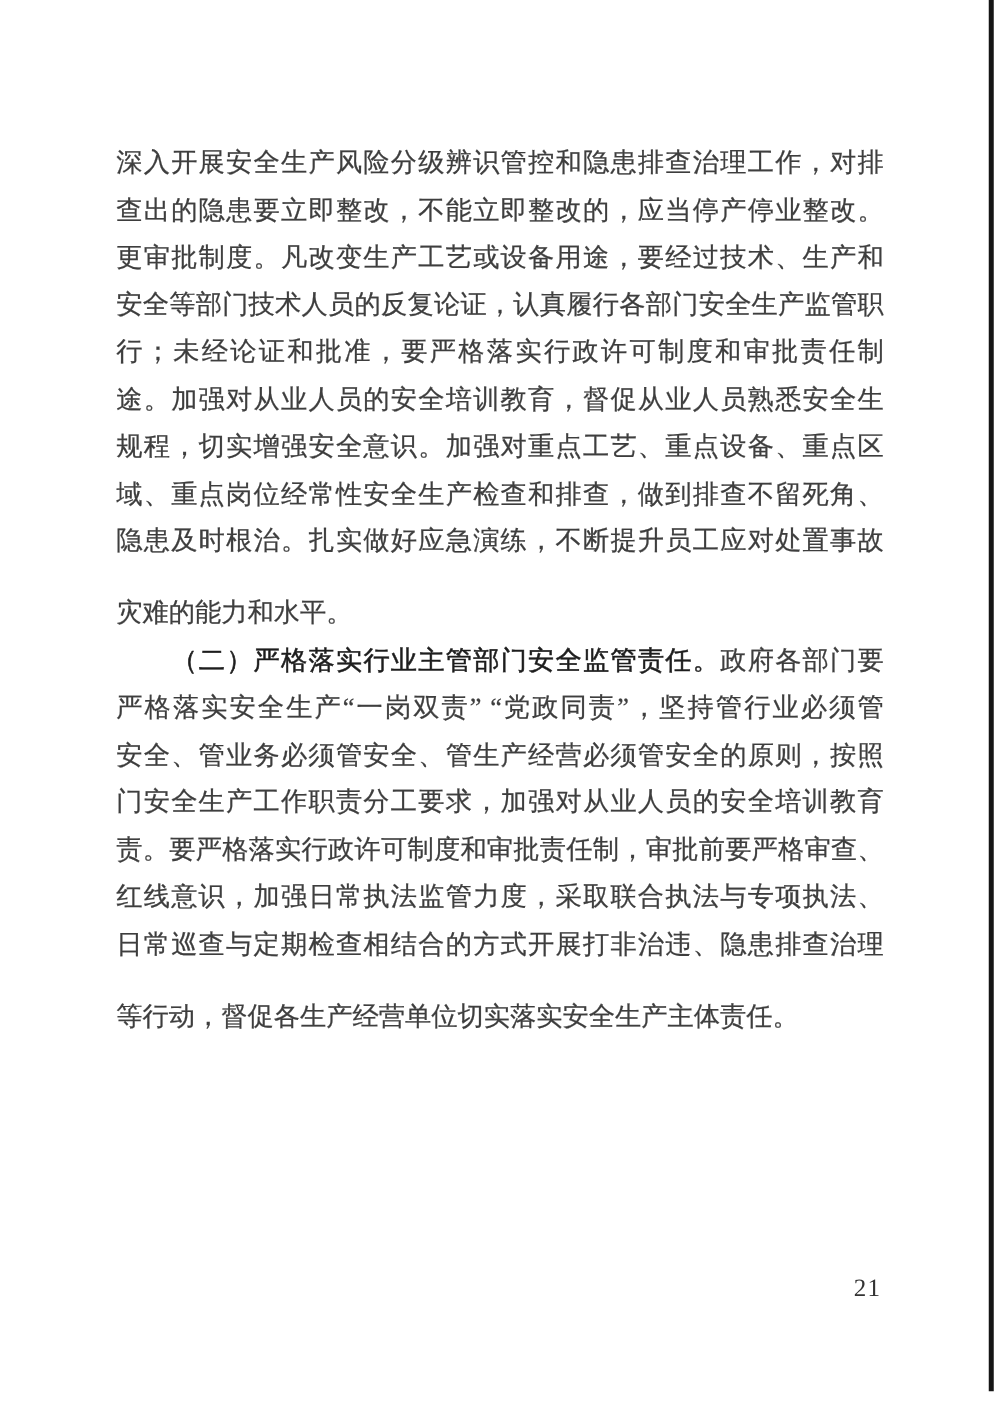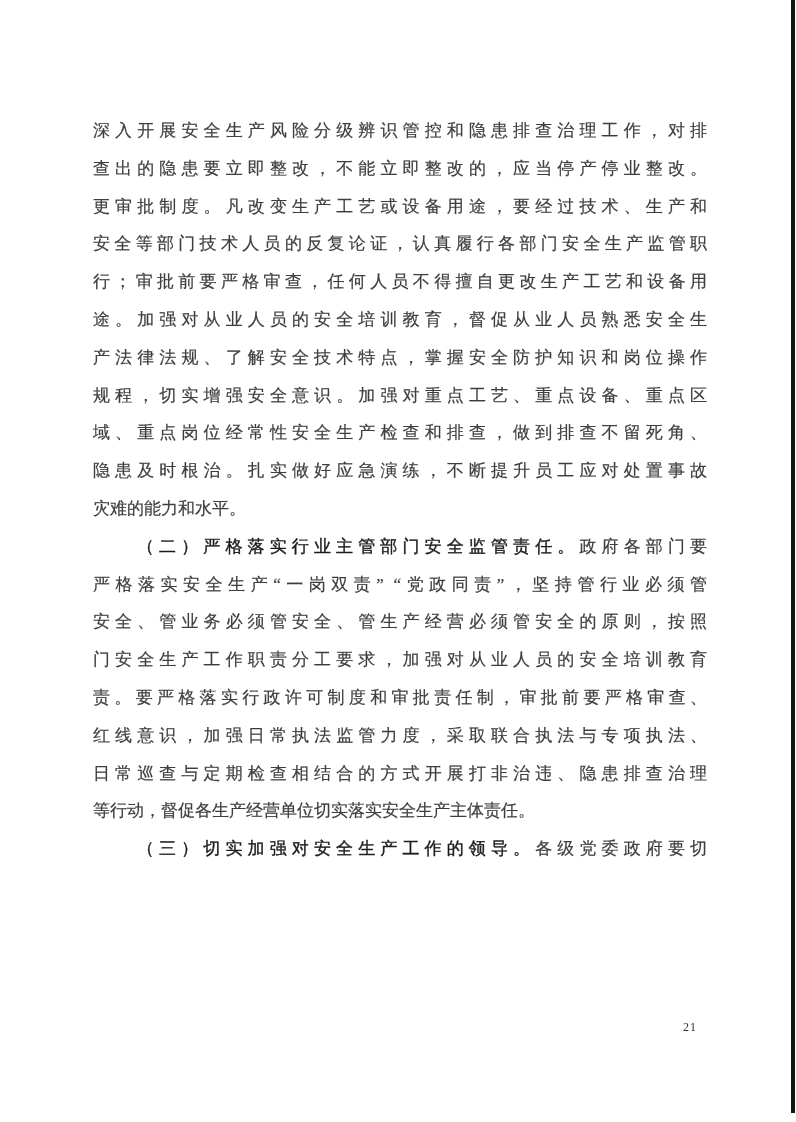--- a/index.html
+++ b/index.html
@@ -27,71 +27,70 @@
     left: 791px; top: 0;
     width: 4px; height: 1113px;
     background: var(--edge-line-color);
   }
   .text-block {
     position: absolute;
     left: 93px; top: 112px;
     width: 614px;
   }
   .line {
-    font-size: 17px;
+    font-size: 21px;
     line-height: 37.8px;
     height: 37.8px;
     overflow: hidden;
     color: var(--text-color);
     text-align: justify;
     text-align-last: justify;
     -webkit-text-stroke: 0.2px var(--text-color);
   }
   .line.last {
     text-align-last: left;
+    margin-top: 20px;
   }
   .line.indent {
     padding-left: 44px;
   }
   .line .bold {
     font-weight: 400;
     color: var(--heading-color);
     -webkit-text-stroke: 0.4px var(--heading-color);
   }
   .page-number {
     position: absolute;
     left: 683px; top: 1020px;
-    font-size: 12px;
+    font-size: 20px;
     letter-spacing: 1px;
     color: #333333;
     font-family: "Liberation Serif", "DejaVu Serif", serif;
     text-align: center;
   }
 </style>
 </head>
 <body>
 
 <div class="page">
   <div class="text-block">
       <div class="line">深入开展安全生产风险分级辨识管控和隐患排查治理工作，对排</div>
       <div class="line">查出的隐患要立即整改，不能立即整改的，应当停产停业整改。</div>
       <div class="line">更审批制度。凡改变生产工艺或设备用途，要经过技术、生产和</div>
       <div class="line">安全等部门技术人员的反复论证，认真履行各部门安全生产监管职</div>
-      <div class="line">行；审批前要严格审查，任何人员不得擅自更改生产工艺和设备用</div>
+      <div class="line">行；未经论证和批准，要严格落实行政许可制度和审批责任制</div>
       <div class="line">途。加强对从业人员的安全培训教育，督促从业人员熟悉安全生</div>
-      <div class="line">产法律法规、了解安全技术特点，掌握安全防护知识和岗位操作</div>
       <div class="line">规程，切实增强安全意识。加强对重点工艺、重点设备、重点区</div>
       <div class="line">域、重点岗位经常性安全生产检查和排查，做到排查不留死角、</div>
       <div class="line">隐患及时根治。扎实做好应急演练，不断提升员工应对处置事故</div>
       <div class="line last">灾难的能力和水平。</div>
       <div class="line indent"><span class="bold">（二）严格落实行业主管部门安全监管责任。</span>政府各部门要</div>
       <div class="line">严格落实安全生产“一岗双责” “党政同责”，坚持管行业必须管</div>
       <div class="line">安全、管业务必须管安全、管生产经营必须管安全的原则，按照</div>
       <div class="line">门安全生产工作职责分工要求，加强对从业人员的安全培训教育</div>
       <div class="line">责。要严格落实行政许可制度和审批责任制，审批前要严格审查、</div>
       <div class="line">红线意识，加强日常执法监管力度，采取联合执法与专项执法、</div>
       <div class="line">日常巡查与定期检查相结合的方式开展打非治违、隐患排查治理</div>
       <div class="line last">等行动，督促各生产经营单位切实落实安全生产主体责任。</div>
-      <div class="line indent"><span class="bold">（三）切实加强对安全生产工作的领导。</span>各级党委政府要切</div>
     </div>
   <div class="page-number">21</div>
   <div class="edge-line"></div>
 </div>
 
 </body></html>

